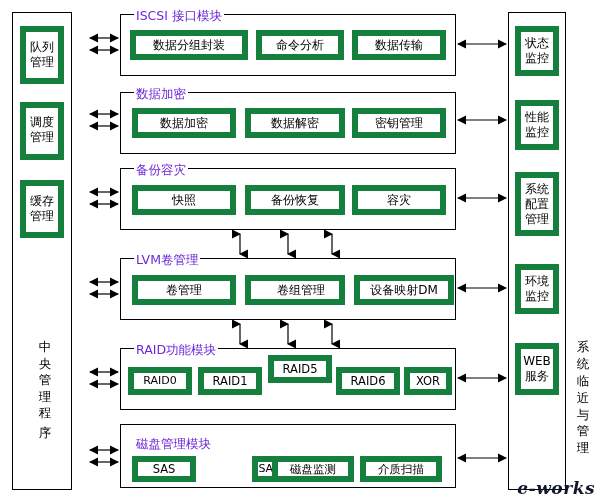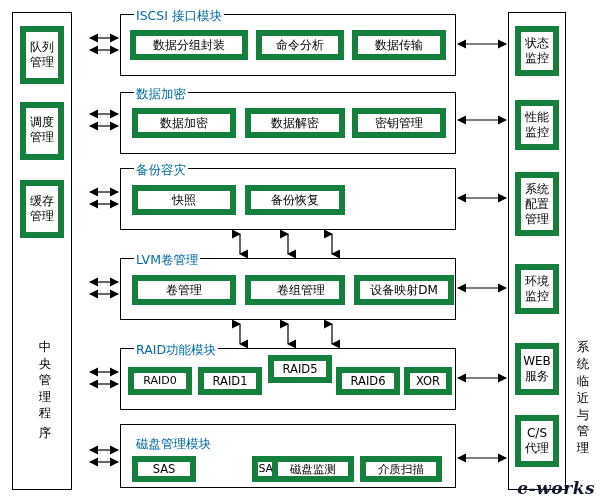--- a/index.html
+++ b/index.html
@@ -29,21 +29,21 @@
     font-size: 12px;
     line-height: 1.25;
     color: #000000;
   }
   .outer {
     border: 1px solid #000000;
   }
   .module-title {
     position: absolute;
     font-size: 12.5px;
-    color: #0369a1;
+    color: #6d28d9;
     white-space: nowrap;
     background: #ffffff;
     padding: 0 2px;
   }
   .vtext {
     writing-mode: vertical-rl;
     text-orientation: upright;
     letter-spacing: 1px;
   }
   .label-plain {
@@ -113,24 +113,20 @@
 管理</span>
   </div>
   <div class="box" style="left:515px; top:264px; width:44px; height:50px;">
     <span style="white-space:pre-line;">环境
 监控</span>
   </div>
   <div class="box" style="left:515px; top:343px; width:44px; height:52px;">
     <span style="white-space:pre-line;">WEB
 服务</span>
   </div>
-  <div class="box" style="left:515px; top:415px; width:44px; height:52px;">
-    <span style="white-space:pre-line;">C/S
-代理</span>
-  </div>
   <div class="label-plain vtext" style="left:572px; top:330px; width:18px; font-size:12.5px;">系 统 临 近 与 管 理</div>
 
   <div class="box outer" style="left:120px; top:14px; width:336px; height:62px; background:transparent;"></div>
   <div class="module-title" style="left:134px; top:8px;">ISCSI 接口模块</div>
   <div class="box" style="left:130px; top:30px; width:118px; height:30px;">
     <span>数据分组封装</span>
   </div>
   <div class="box" style="left:256px; top:30px; width:88px; height:30px;">
     <span>命令分析</span>
   </div>
@@ -150,20 +146,23 @@
     <span>密钥管理</span>
   </div>
 
   <div class="box outer" style="left:120px; top:168px; width:336px; height:62px; background:transparent;"></div>
   <div class="module-title" style="left:134px; top:162px;">备份容灾</div>
   <div class="box" style="left:132px; top:185px; width:104px; height:30px;">
     <span>快照</span>
   </div>
   <div class="box" style="left:245px; top:185px; width:100px; height:30px;">
     <span>备份恢复</span>
+  </div>
+  <div class="box" style="left:352px; top:185px; width:94px; height:30px;">
+    <span>容灾</span>
   </div>
 
   <div class="box outer" style="left:120px; top:258px; width:336px; height:62px; background:transparent;"></div>
   <div class="module-title" style="left:134px; top:252px;">LVM卷管理</div>
   <div class="box" style="left:132px; top:275px; width:104px; height:30px;">
     <span>卷管理</span>
   </div>
   <div class="box" style="left:245px; top:275px; width:100px; height:30px;padding-left:12px;">
     <span>卷组管理</span>
   </div>

